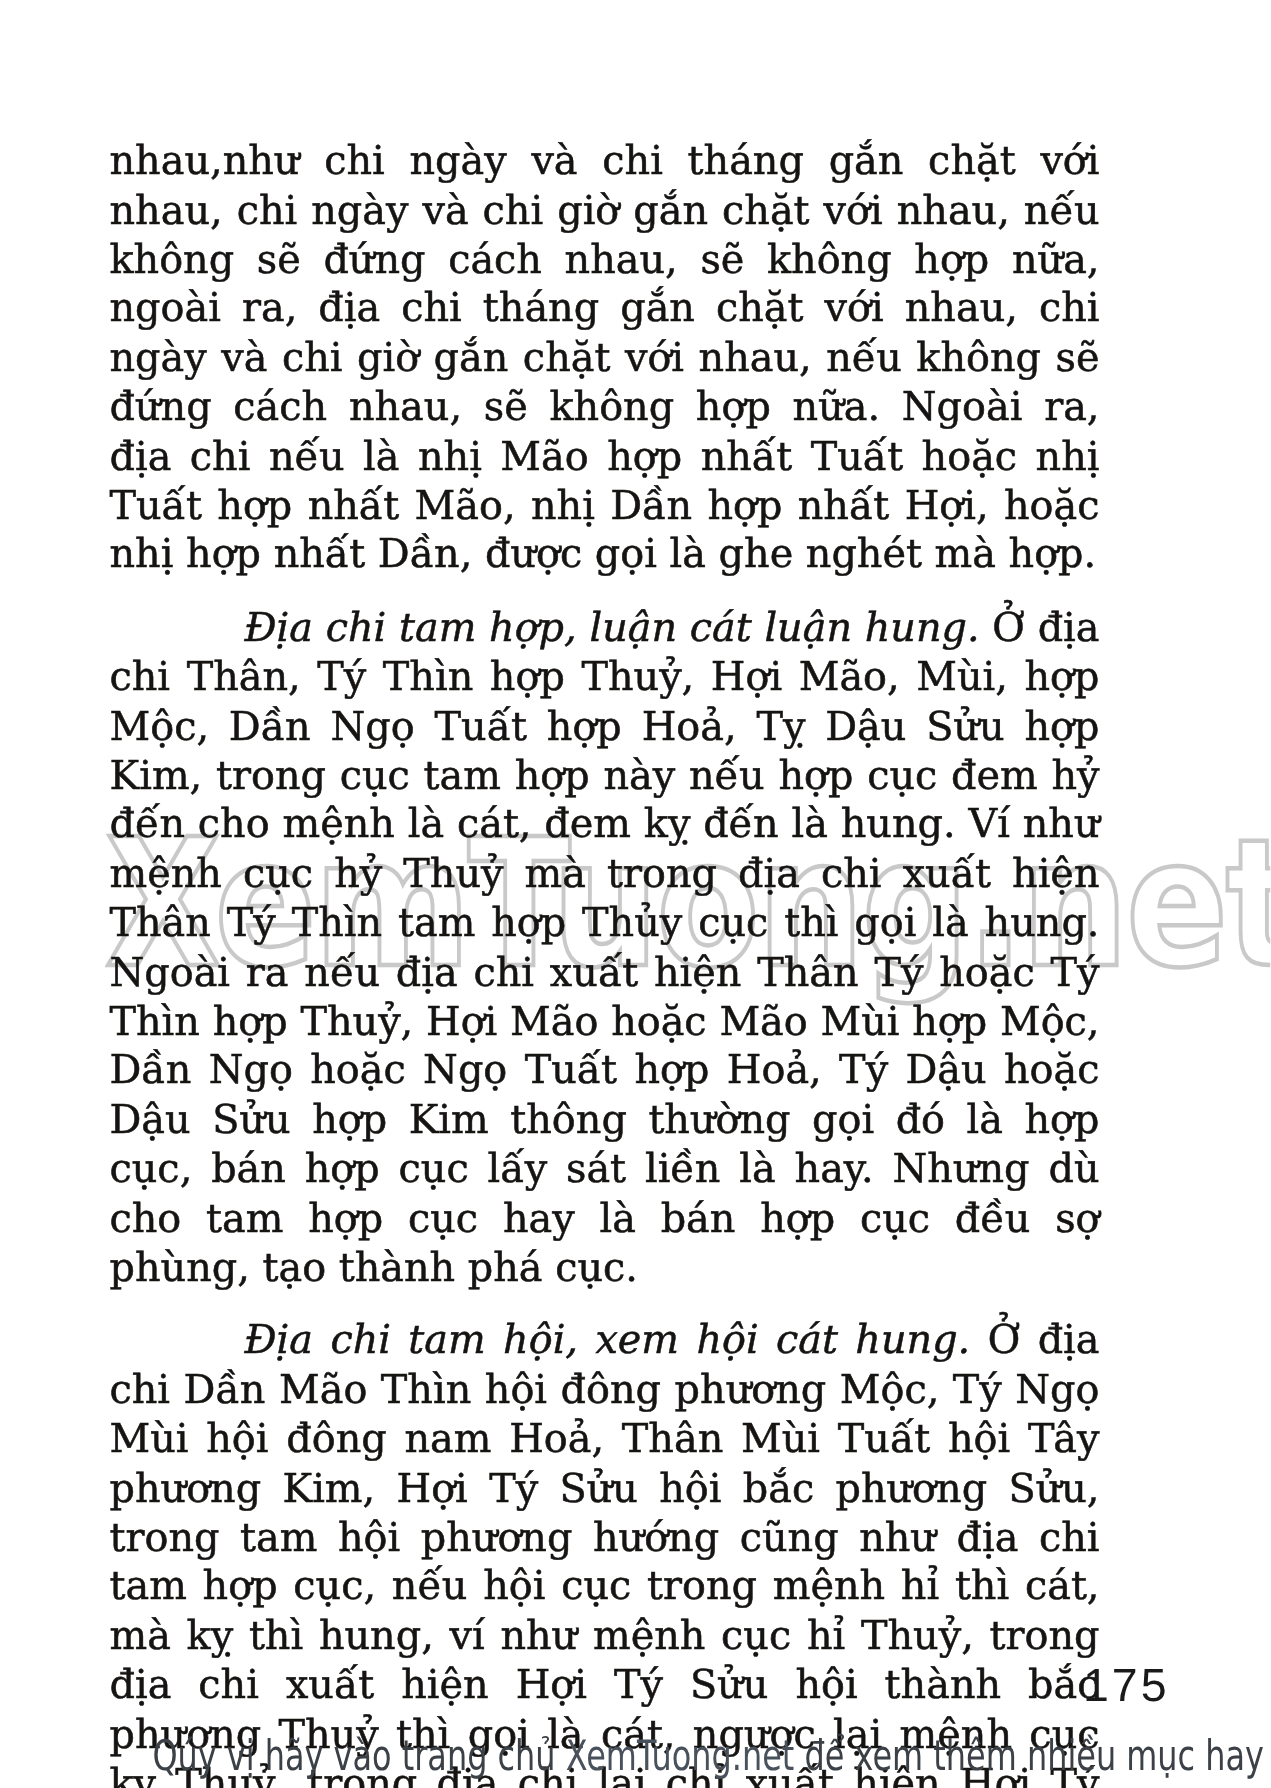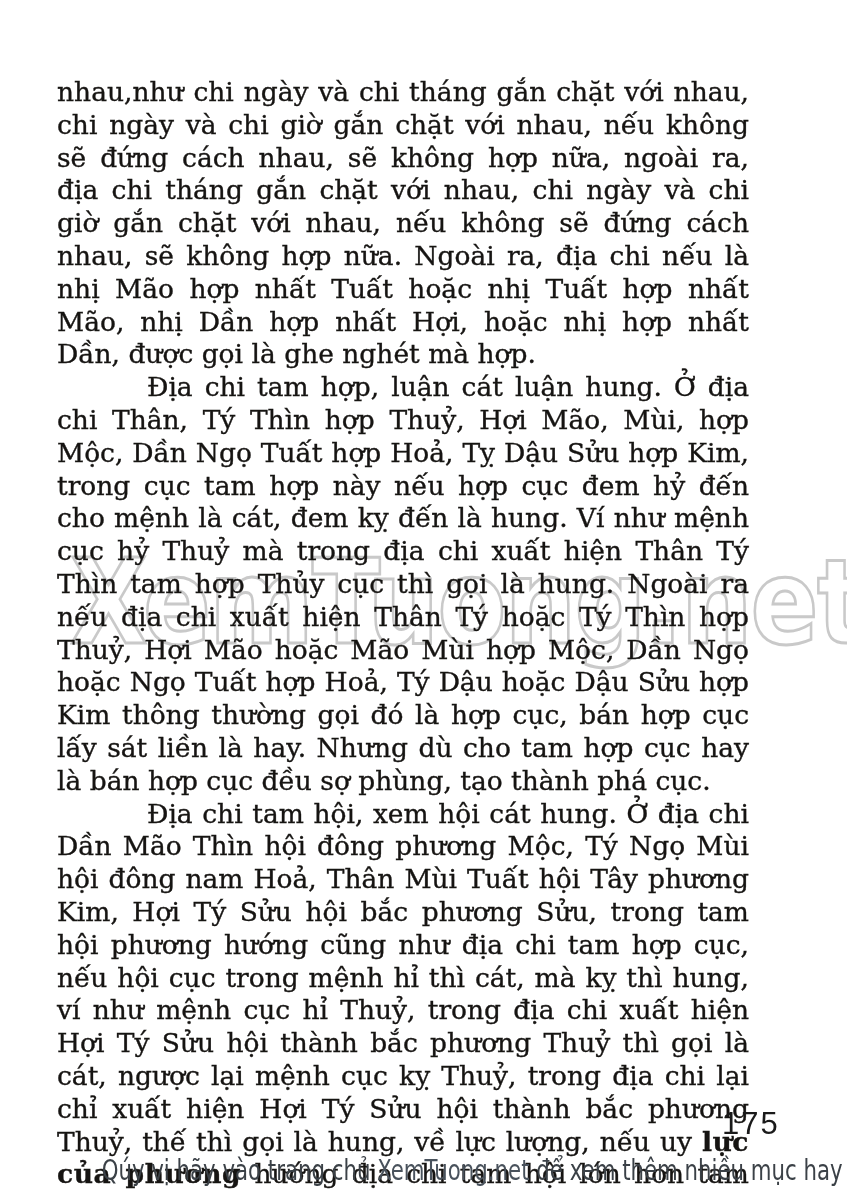--- a/index.html
+++ b/index.html
@@ -40,27 +40,27 @@
     top: 76px;
     width: 692px;
     z-index: 2;
     color: #161412;
     font-size: 26.5px;
     line-height: 32.8px;
     text-align: justify;
     -webkit-text-stroke: 0.35px #161412;
   }
   .text-block p.para {
-    margin: 0;
+    margin: 16px;
     padding: 0;
   }
   .text-block p.para.indent {
     text-indent: 90px;
   }
-  .seg-italic { }
+  .seg-italic { font-style: italic; }
   .seg-bold   { font-weight: bold; letter-spacing: 0.5px; }
   .page-number {
     position: absolute;
     top: 1106px;
     left: 722px;
     width: 80px;
     z-index: 2;
     color: #1a1a1a;
     font-size: 31px;
     letter-spacing: 2px;

